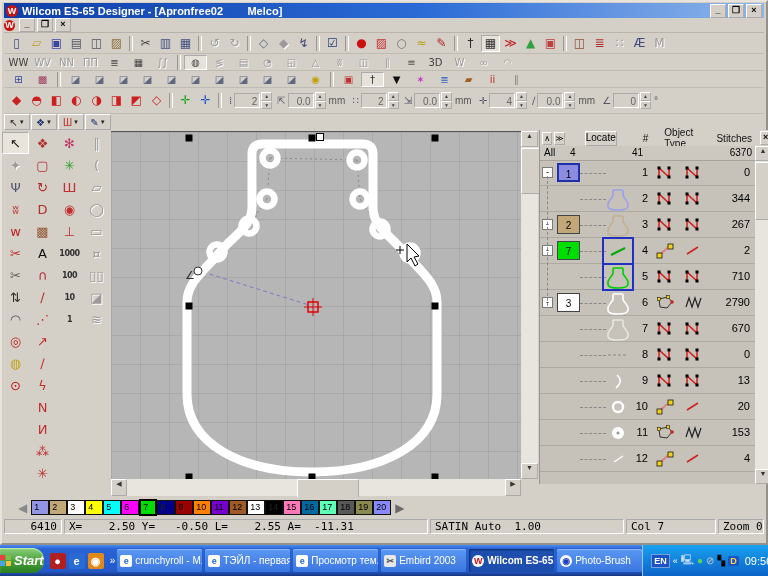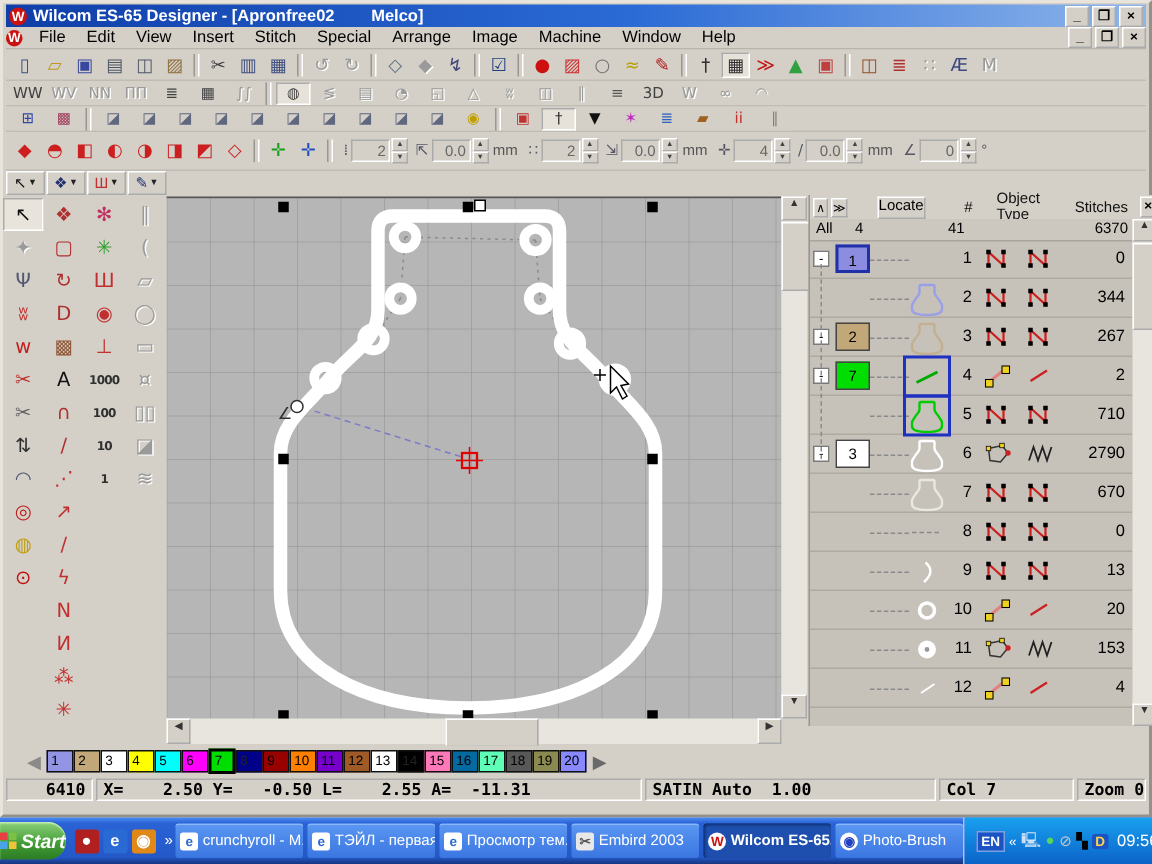--- a/index.html
+++ b/index.html
@@ -106,21 +106,21 @@
   #colorway .dd{width:15px;height:16px;background:#d4d0c8;border:1px outset #fff;font-size:7px;
     text-align:center;line-height:14px;box-sizing:border-box;}
   #pal-left{margin-left:14px;color:#8a8a8a;font-size:12px;}
   #chips{display:flex;margin-left:4px;}
   .chip{width:18px;height:15px;border:1px solid #111;box-sizing:border-box;font-size:9px;
     padding-left:2px;line-height:13px;color:#000;}
   .chip.sel{border:2px solid #000;height:17px;margin-top:-1px;}
   #pal-right{margin-left:4px;color:#6a6a6a;font-size:12px;}
   
   #statusbar{position:absolute;left:2px;top:517px;right:2px;height:17px;background:#d4d0c8;
-    display:flex;gap:2px;font-family:"DejaVu Sans Mono",monospace;font-weight:bold;font-size:11px;}
+    display:flex;gap:2px;font-family:"DejaVu Sans Mono",monospace;font-weight:normal;font-size:11px;}
   .stcell{border:1px inset #fff;height:15px;line-height:14px;box-sizing:border-box;padding:0 4px;white-space:pre;overflow:hidden;}
   
   #taskbar{position:absolute;left:0;top:545px;width:768px;height:31px;
     background:linear-gradient(180deg,#4b8cf5 0%,#2a63d5 12%,#2458c8 85%,#16357e 100%);
     display:flex;align-items:center;}
   #start-btn{width:57px;height:25px;margin:0 2px 0 0;border-radius:0 12px 12px 0;
     background:linear-gradient(180deg,#8cd07a,#3f9a33 60%,#2d7c24);
     color:#fff;font-weight:bold;font-style:italic;font-size:13px;display:flex;align-items:center;
     justify-content:center;gap:3px;box-shadow:inset 0 1px 1px #c8f0b8;}
   .flag{width:11px;height:11px;display:grid;grid-template-columns:5px 5px;grid-gap:1px;}
@@ -154,33 +154,20 @@
       <span id="title-text">Wilcom ES-65 Designer - [Apronfree02        Melco]</span>
       <span class="winbtns">
         <span class="winbtn">_</span>
         <span class="winbtn">❐</span>
         <span class="winbtn">×</span>
       </span>
     </div>
 
     <div id="menubar">
       <span class="w-ico" style="width:11px;height:11px;line-height:11px;">W</span>
-      <span id="menu-items">
-          <span class="menu-item">File</span>
-          <span class="menu-item">Edit</span>
-          <span class="menu-item">View</span>
-          <span class="menu-item">Insert</span>
-          <span class="menu-item">Stitch</span>
-          <span class="menu-item">Special</span>
-          <span class="menu-item">Arrange</span>
-          <span class="menu-item">Image</span>
-          <span class="menu-item">Machine</span>
-          <span class="menu-item">Window</span>
-          <span class="menu-item">Help</span>
-        </span>
       <span class="winbtns">
         <span class="winbtn">_</span>
         <span class="winbtn">❐</span>
         <span class="winbtn">×</span>
       </span>
     </div>
 
     <div id="tb1" class="tbrow">
         <div class="tbtn">
           <span class="g" style="color: rgb(64, 80, 128);">▯</span>

